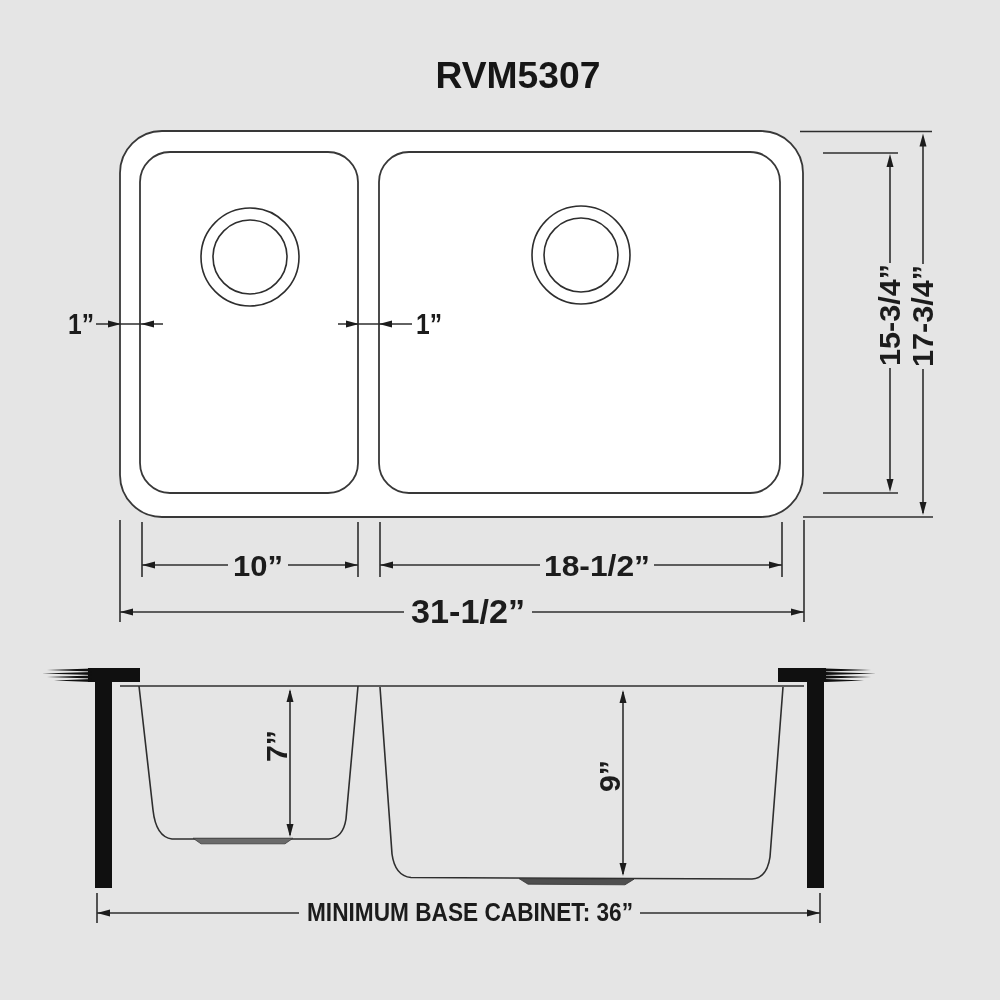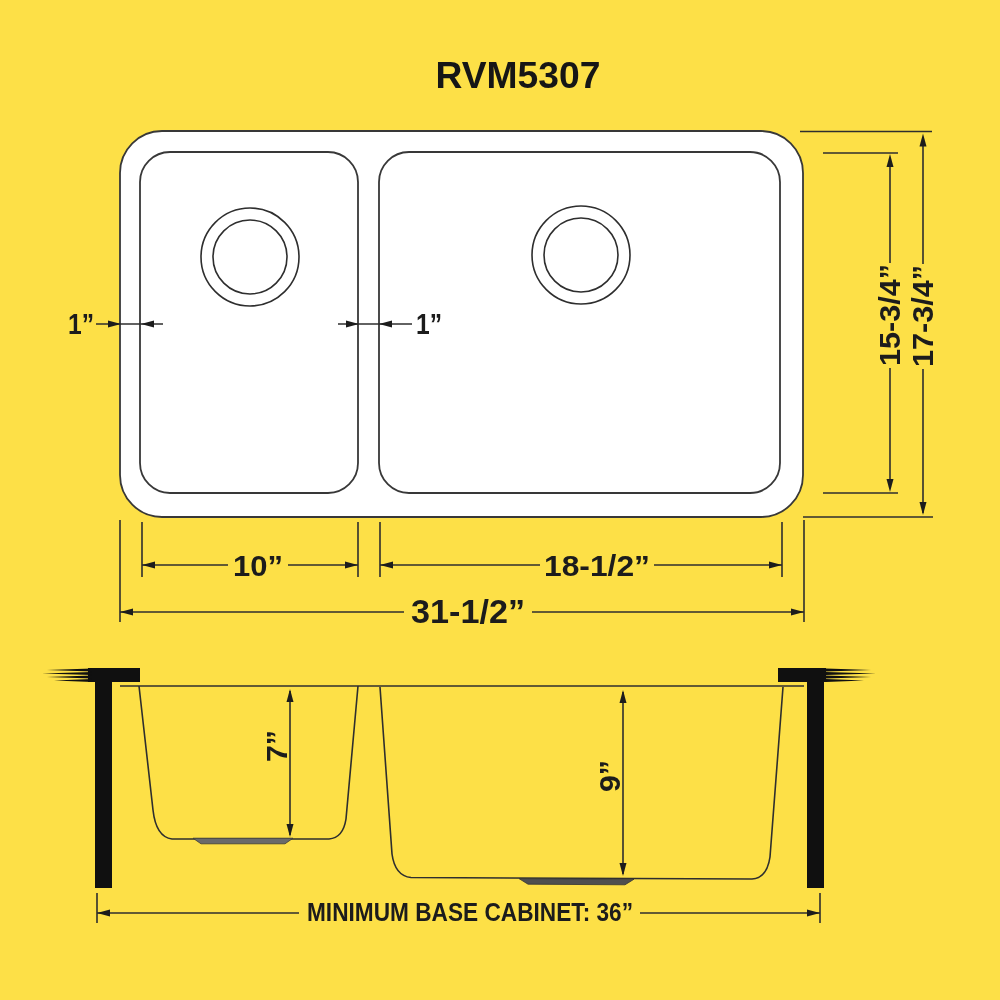--- a/index.html
+++ b/index.html
@@ -1,16 +1,16 @@
 <!DOCTYPE html>
 <html><head>
 <meta charset="utf-8">
 <style>
   html,body{margin:0;padding:0;background:#ffffff;}
-  .stage{width:1000px;height:1000px;position:relative;background:#fde047;font-family:"Liberation Sans",sans-serif;}
+  .stage{width:1000px;height:1000px;position:relative;background:#e5e5e5;font-family:"Liberation Sans",sans-serif;}
   svg{display:block;}
   .ln{stroke:#2e2e2e;stroke-width:1.6;fill:none;stroke-linecap:butt;}
   .outline{stroke:#383838;stroke-width:1.8;fill:#ffffff;}
   .arr{fill:#1c1c1c;stroke:none;}
   .solid{fill:#101010;stroke:none;}
   .dimtxt{font-family:"Liberation Sans",sans-serif;font-weight:700;font-size:30px;fill:#1c1c1c;}
   .dimtxt-big{font-family:"Liberation Sans",sans-serif;font-weight:700;font-size:34px;fill:#1c1c1c;}
   .dimtxt-cab{font-family:"Liberation Sans",sans-serif;font-weight:700;font-size:26px;fill:#1c1c1c;}
   .titletxt{font-family:"Liberation Sans",sans-serif;font-weight:700;font-size:37px;fill:#161616;}
 </style>

